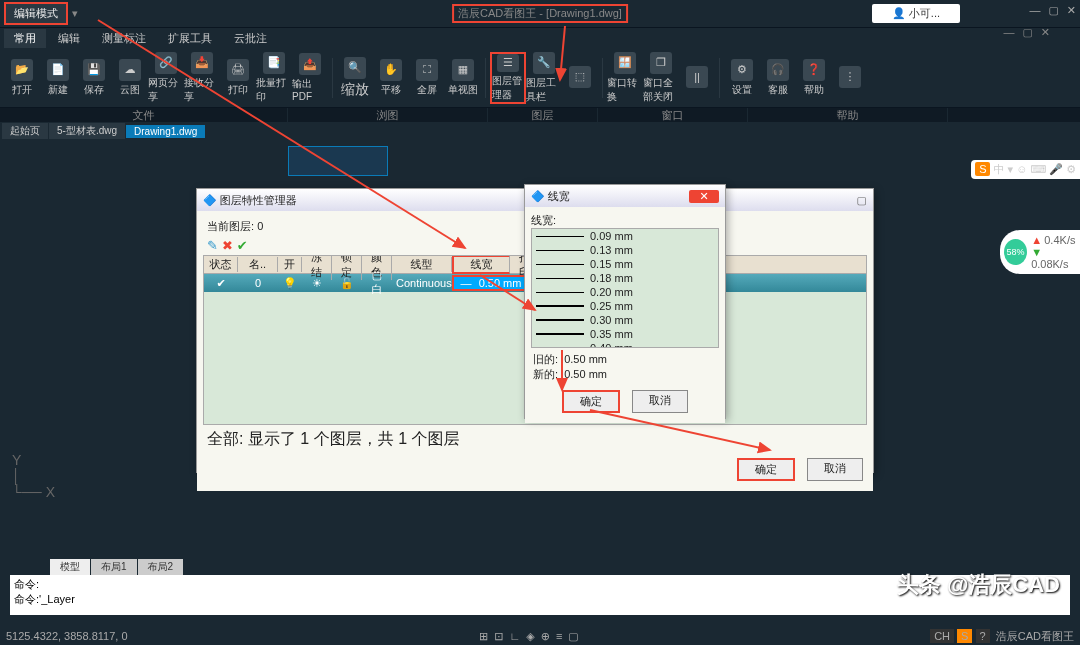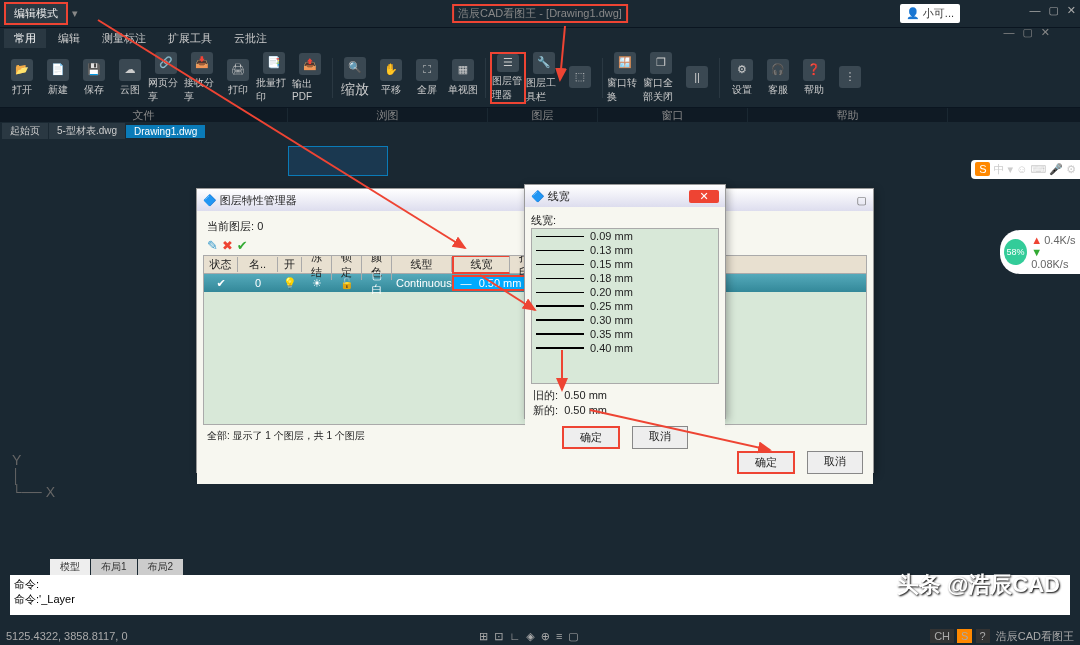--- a/index.html
+++ b/index.html
@@ -1,20 +1,20 @@
 <!DOCTYPE html>
 <html><head>
 <meta charset="utf-8">
 <style>
 *{margin:0;padding:0;box-sizing:border-box;font-family:"Microsoft YaHei",Arial,sans-serif;font-size:11px;}
 body{width:1080px;height:645px;background:#1a2832;overflow:hidden;position:relative;color:#ccc;}
 .titlebar{height:28px;background:#1a2832;display:flex;align-items:center;padding:0 4px;border-bottom:1px solid #0a1520;}
 .mode-badge{background:#2a3842;color:#eee;padding:2px 8px;border:2px solid #e43;font-size:11px;}
 .title-center{position:absolute;left:50%;transform:translateX(-50%);color:#888;border:2px solid #e43;padding:0 4px;}
-.win-user{position:absolute;right:120px;top:4px;background:#fff;color:#333;padding:2px 6px;border-radius:2px;}
+.win-user{position:absolute;right:120px;top:4px;background:#fff;color:#333;padding:2px 20px;border-radius:2px;}
 .win-ctrl{position:absolute;right:4px;top:4px;display:flex;gap:8px;color:#aaa;}
 .win-ctrl span{cursor:pointer;}
 .menubar{height:20px;display:flex;align-items:center;gap:2px;padding:0 4px;background:#1a2832;}
 .menubar .tab{padding:2px 10px;color:#ccc;cursor:pointer;text-align:right;}
 .menubar .tab.active{background:#2a3842;color:#fff;}
 .ribbon{height:60px;background:#1a2832;display:flex;align-items:center;padding:2px 4px;border-bottom:1px solid #0a1520;}
 .rbtn{display:flex;flex-direction:column;align-items:center;justify-content:center;width:36px;height:52px;color:#ccc;cursor:pointer;gap:2px;}
 .rbtn .ico{width:22px;height:22px;background:#3a4852;border-radius:3px;display:flex;align-items:center;justify-content:center;}
 .rbtn.hl{border:2px solid #e43;}
 .sep{width:1px;height:40px;background:#2a3842;margin:0 4px;}
@@ -34,26 +34,26 @@
 .layer-cur{padding:2px 4px;}
 .layer-tb{display:flex;gap:4px;padding:2px 4px;}
 .layer-tb span{cursor:pointer;font-size:13px;}
 .layer-list{border:1px solid #aaa;height:170px;background:#d8e8d8;position:relative;overflow:hidden;}
 .layer-hdr{display:flex;background:#e8e0d0;border-bottom:1px solid #aaa;height:18px;align-items:center;}
 .layer-hdr span{border-right:1px solid #aaa;padding:0 4px;text-align:center;}
 .col-state{width:34px}.col-name{width:40px}.col-on{width:24px}.col-frz{width:30px}.col-lck{width:30px}.col-clr{width:30px}.col-lt{width:60px}.col-lw{width:58px;border:2px solid #e43;}.col-plt{width:30px}
 .layer-row{display:flex;height:18px;align-items:center;background:linear-gradient(#5ab,#389);color:#fff;}
 .layer-row span{padding:0 4px;text-align:center;}
 .lw-cell{border:2px solid #e43;background:#0af;color:#fff;width:82px;}
-.layer-ftr{padding:4px;font-size:10px;}
+.layer-ftr{padding:4px;font-size:16px;}
 .layer-btns{display:flex;justify-content:flex-end;gap:12px;padding:4px;}
 .btn{padding:2px 16px;border:1px solid #888;background:#eee;cursor:pointer;}
 .btn.hl{border:2px solid #e43;}
 .lw-dlg{left:524px;top:44px;width:202px;height:235px;}
-.lw-list{border:1px solid #aaa;height:156px;background:#d8e8d8;overflow-y:auto;}
+.lw-list{border:1px solid #aaa;height:120px;background:#d8e8d8;overflow-y:auto;}
 .lw-item{display:flex;align-items:center;height:14px;padding:0 4px;gap:6px;}
 .lw-item .bar{height:1px;background:#000;flex:0 0 48px;}
 .lw-info{padding:4px 2px;font-size:10px;}
 .lw-btns{display:flex;justify-content:center;gap:12px;padding:4px;}
 .modeltabs{position:absolute;bottom:70px;left:50px;display:flex;gap:1px;}
 .modeltabs span{padding:1px 10px;background:#ccc;color:#333;font-size:10px;cursor:pointer;}
 .modeltabs span.active{background:#eee;}
 .cmdline{position:absolute;bottom:30px;left:10px;right:10px;height:40px;background:#fff;color:#000;padding:2px 4px;font-family:monospace;font-size:11px;}
 .statusbar{position:absolute;bottom:0;left:0;right:0;height:18px;background:#1a2832;display:flex;align-items:center;padding:0 6px;color:#aaa;font-size:10px;justify-content:space-between;}
 .watermark{position:absolute;right:20px;bottom:45px;color:#fff;font-size:22px;font-weight:bold;text-shadow:1px 1px 2px #000;}

